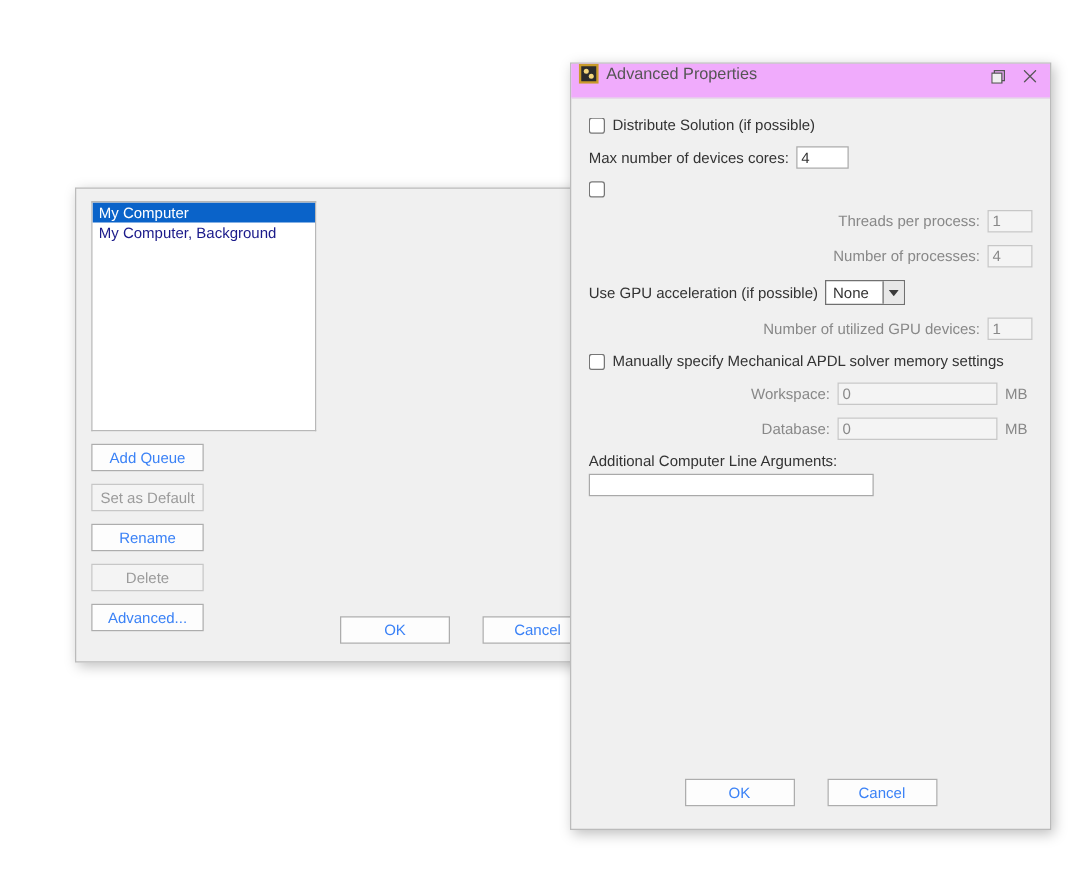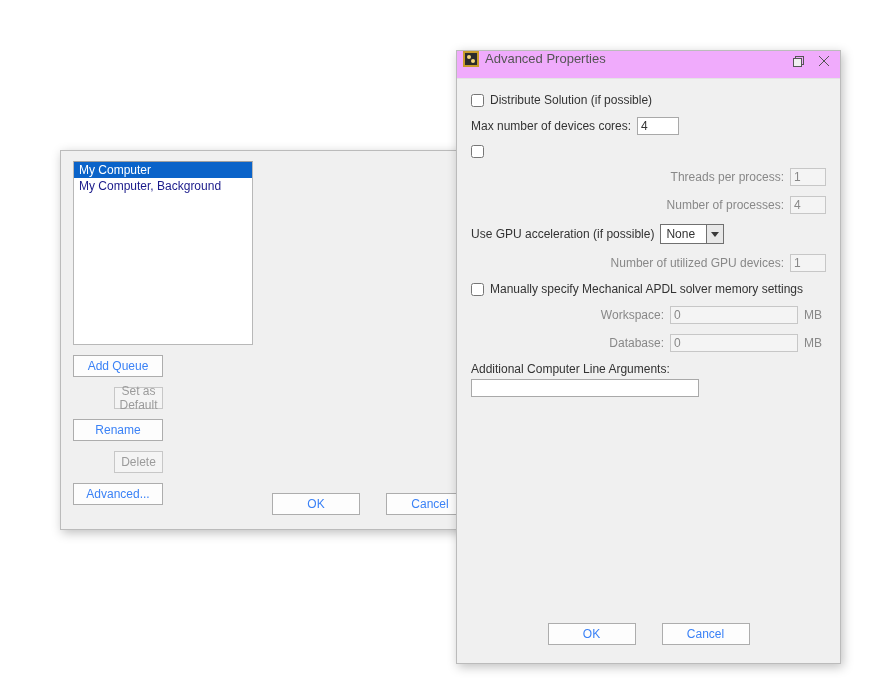--- a/index.html
+++ b/index.html
@@ -97,21 +97,20 @@
     padding: 0 6px;
     color: #3b82f6;
     display: flex;
     align-items: center;
     justify-content: center;
   }
   .win-btn:disabled, .win-btn.disabled {
     color: #9b9b9b;
     border-color: #c7c7c7;
     background: #f4f4f4;
-    margin-left: 41px;
   }
   #solve-okcancel {
     position: absolute;
     bottom: 14px;
     left: 0;
     right: 0;
     display: flex;
     justify-content: center;
     gap: 26px;
     padding-left: 180px;

